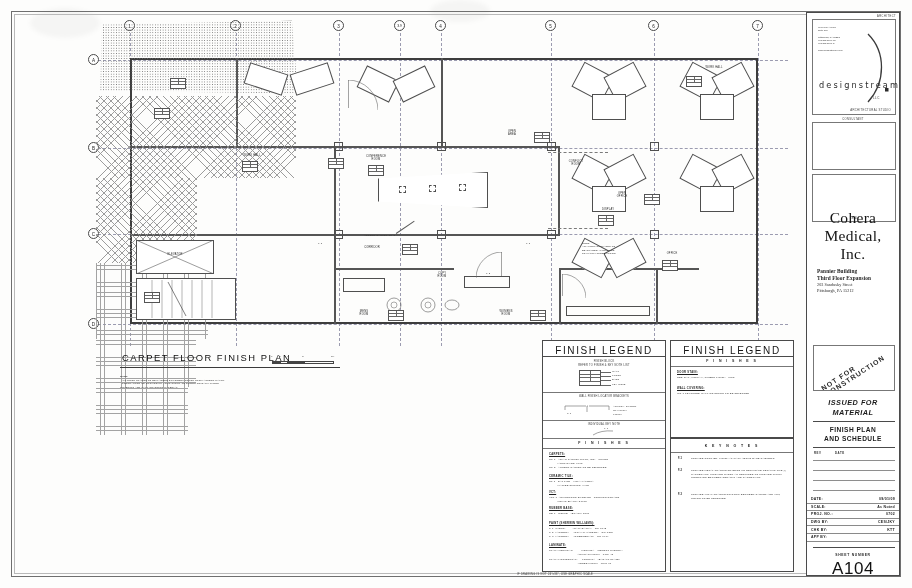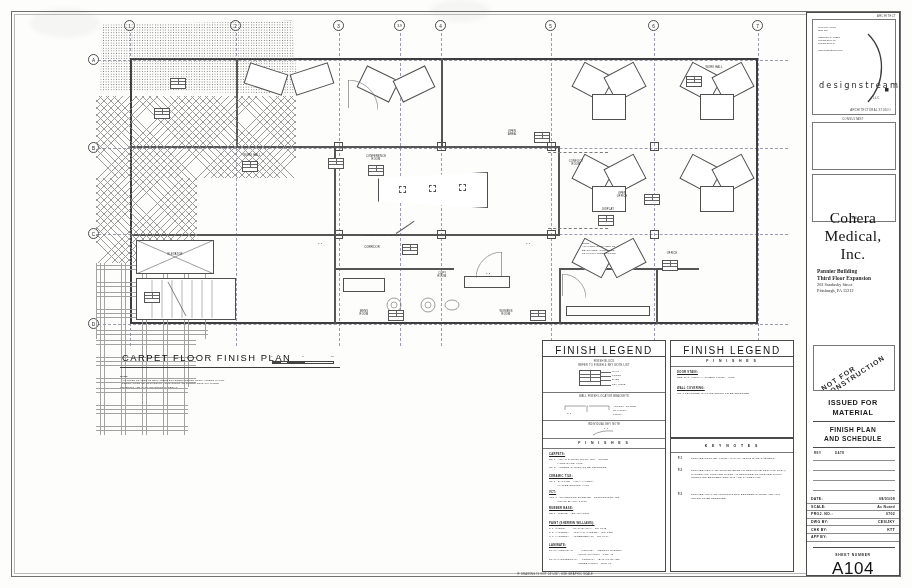--- a/index.html
+++ b/index.html
@@ -26,21 +26,21 @@
 
   .client{position:absolute;left:0;width:100%;text-align:center;font-family:"Liberation Serif",serif;color:#141414;}
   .client .l1{font-size:15.5px;line-height:18px;letter-spacing:.3px;}
   .proj{position:absolute;left:10px;width:76px;font-family:"Liberation Serif",serif;color:#1d1d1d;}
   .proj .p1{font-size:5.3px;font-weight:bold;line-height:7px;letter-spacing:.1px;}
   .proj .p2{font-size:4.1px;line-height:5.6px;letter-spacing:.1px;}
 
   .nfc{position:absolute;font-size:7px;font-weight:bold;letter-spacing:1.1px;color:#2a2a2a;
        transform:rotate(-33deg);transform-origin:left top;font-family:"Liberation Sans",sans-serif;}
 
-  .issued{position:absolute;left:0;width:100%;text-align:center;font-size:7.3px;font-weight:bold;letter-spacing:.5px;color:#1b1b1b;line-height:9.6px;}
+  .issued{position:absolute;left:0;width:100%;text-align:center;font-size:7.3px;font-weight:bold;letter-spacing:.5px;color:#1b1b1b;line-height:9.6px;font-style:italic;}
   .sheettitle{position:absolute;left:0;width:100%;text-align:center;font-size:6.6px;font-weight:bold;letter-spacing:.45px;color:#1b1b1b;line-height:8.8px;}
 
   .revhdr{position:absolute;font-size:2.9px;font-weight:bold;letter-spacing:.5px;color:#333;}
 
   .datarow{position:absolute;left:0;width:100%;height:7.6px;border-bottom:0.7px solid #8a8a8a;box-sizing:border-box;}
   .datarow .k{position:absolute;left:4px;top:1.2px;font-size:3.5px;font-weight:bold;letter-spacing:.3px;color:#222;}
   .datarow .v{position:absolute;right:4px;top:1.2px;font-size:3.5px;font-weight:bold;letter-spacing:.3px;color:#222;}
 
   .shnum-cap{position:absolute;left:0;width:100%;text-align:center;font-size:3.4px;font-weight:bold;letter-spacing:.7px;color:#2a2a2a;}
   .shnum{position:absolute;left:0;width:100%;text-align:center;font-size:17px;letter-spacing:.6px;color:#111;font-family:"Liberation Sans",sans-serif;}

